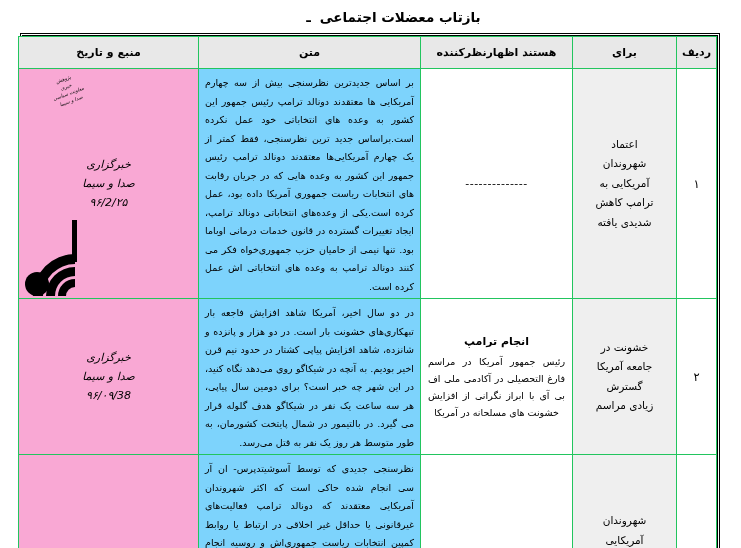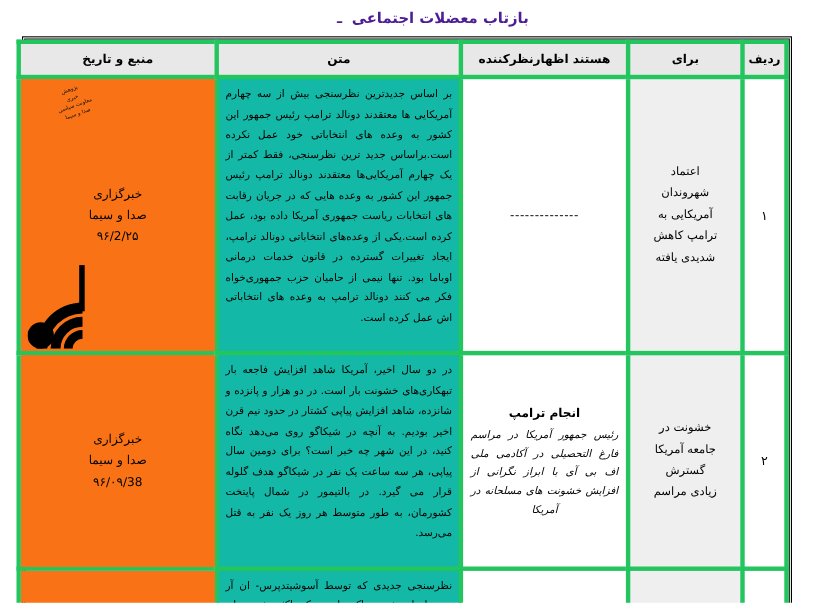--- a/index.html
+++ b/index.html
@@ -22,21 +22,21 @@
     height: 548px;
     position: relative;
     box-sizing: border-box;
   }
 
   
   .doc-heading {
     text-align: center;
     font-size: 13.5px;
     font-weight: bold;
-    color: #4c1d95;
+    color: #000000;
     padding-top: 9px;
     padding-bottom: 8px;
     letter-spacing: 0px;
     direction: rtl;
     padding-left: 46px;
   }
   .doc-heading .dash-lead {
     display: inline-block;
     margin-right: 4px;
     font-weight: bold;
@@ -49,21 +49,21 @@
     box-sizing: border-box;
   }
   table.report {
     width: 100%;
     border-collapse: collapse;
     table-layout: fixed;
     direction: rtl;
   }
   table.report th,
   table.report td {
-    border: 4px solid #22c55e;
+    border: 1px solid #22c55e;
     vertical-align: middle;
     box-sizing: border-box;
     color: #000000;
     margin-left: 20px;
   }
   table.report thead th {
     background: #e8e8e8;
     font-size: 11px;
     font-weight: bold;
     text-align: center;
@@ -103,44 +103,44 @@
     font-size: 11px;
     display: block;
     margin-bottom: 2px;
   }
   td.maqam .official-desc {
     display: block;
     text-align: justify;
     text-align-last: center;
     font-size: 9.5px;
     line-height: 1.8;
-    font-style: italic;
   }
   td.maqam .placeholder-dashes {
     display: block;
     text-align: center;
     font-size: 11px;
     letter-spacing: 0.5px;
     color: #000;
   }
   td.matn {
-    background: #14b8a6;
+    background: #7dd3fc;
     font-size: 9.5px;
     line-height: 1.95;
-    padding: 5px 6px 20px 6px;
+    padding: 5px 6px 2px 6px;
     text-align: justify;
     vertical-align: top;
   }
   td.manba {
-    background: #f97316;
+    background: #f9a8d4;
     text-align: center;
     font-size: 11px;
     line-height: 1.75;
     position: relative;
     padding: 4px;
+    font-style: italic;
   }
   td.manba .src-name  { display: block; font-weight: normal; }
   td.manba .src-org   { display: block; }
   td.manba .src-date  { display: block; direction: ltr; unicode-bidi: embed; }
 
   
   .irib-logo {
     position: absolute;
     left: 6px;
     bottom: 2px;

